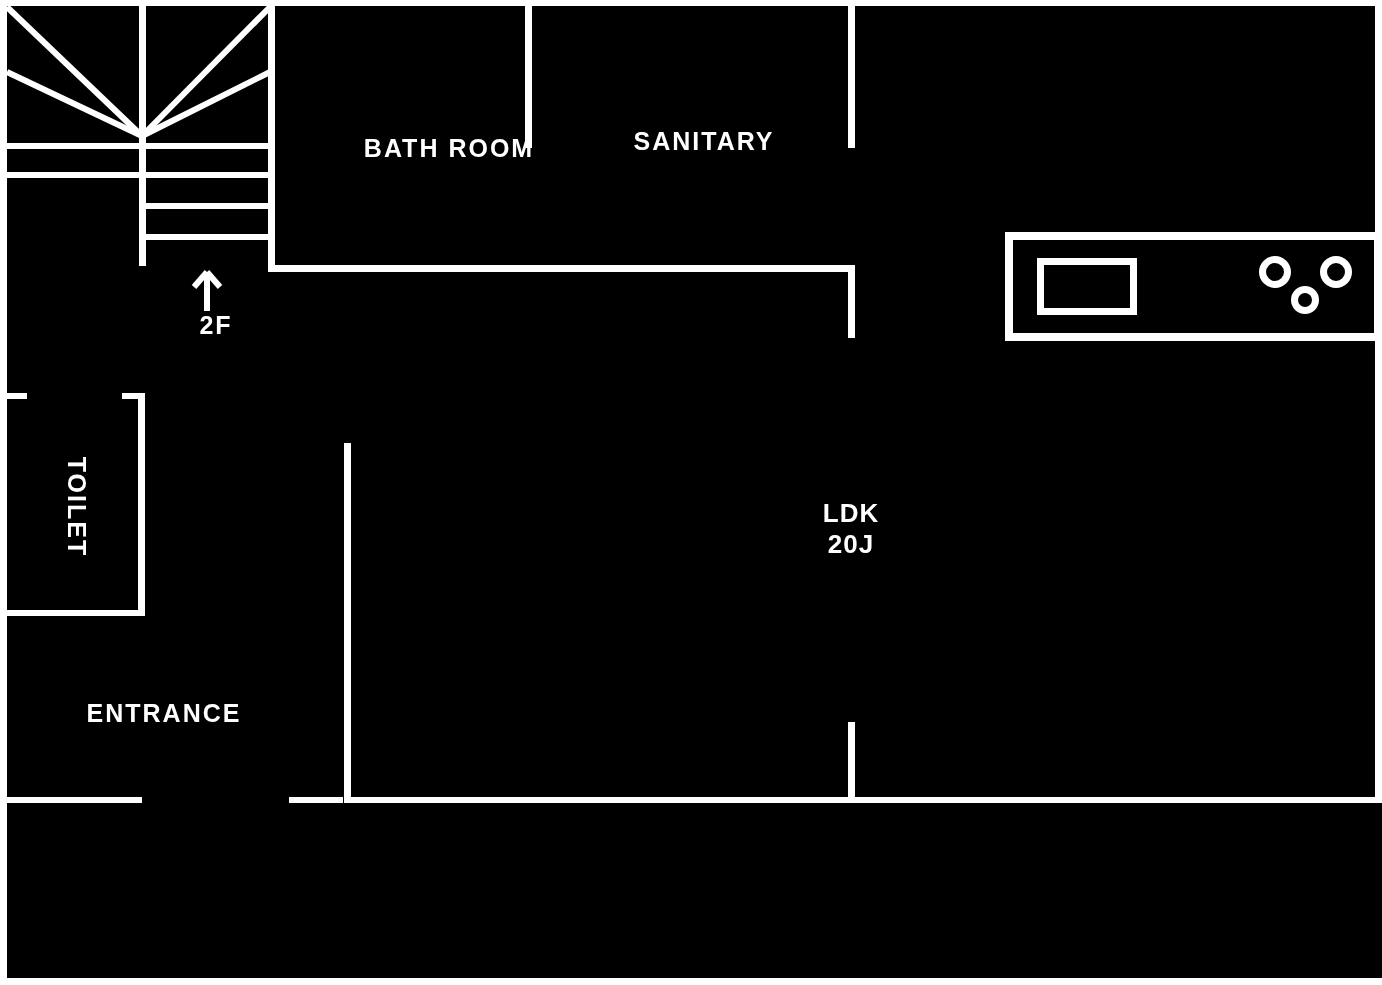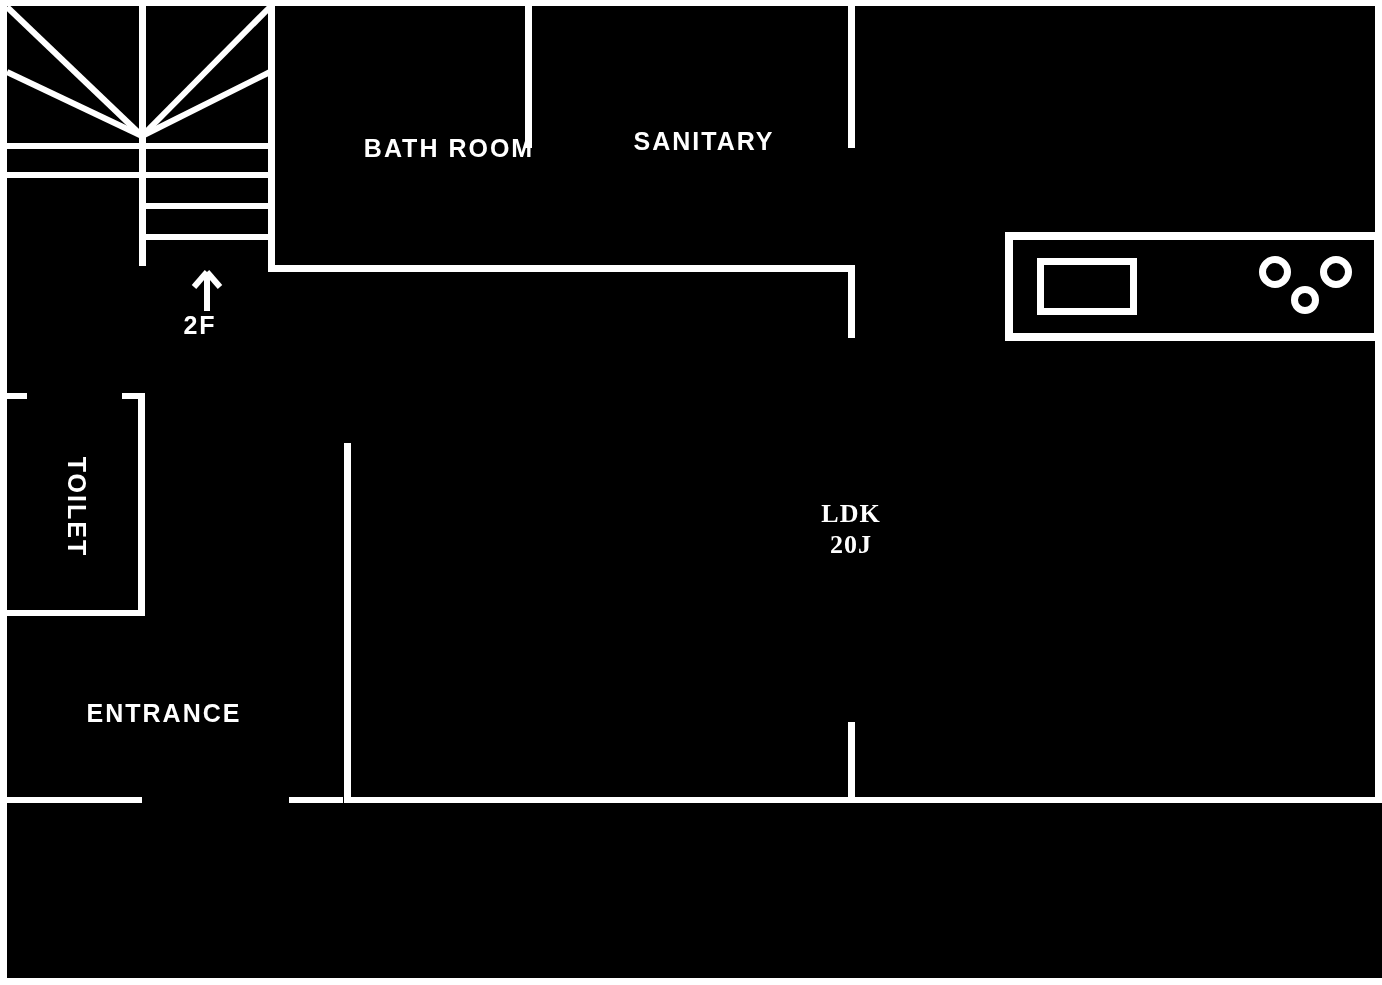--- a/index.html
+++ b/index.html
@@ -54,21 +54,21 @@
       <line x1="142" y1="136" x2="270" y2="72"></line>
     </g>
   </svg>
   <svg style="left:191px;top:268px;" width="32" height="44" viewBox="0 0 32 44">
     <g stroke="#ffffff" stroke-width="6" fill="none">
       <line x1="16" y1="5" x2="16" y2="43"></line>
       <line x1="16" y1="4" x2="3" y2="19"></line>
       <line x1="16" y1="4" x2="29" y2="19"></line>
     </g>
   </svg>
-  <div class="room-label" style="left:200px;top:325px;">2F</div>
+  <div class="room-label" style="left:216px;top:325px;">2F</div>
 
   <div class="wall" style="left:525px;top:0;width:7px;height:148px;"></div>
   <div class="wall" style="left:848px;top:0;width:7px;height:148px;"></div>
   <div class="wall" style="left:268px;top:265px;width:587px;height:7px;"></div>
   <div class="wall" style="left:848px;top:265px;width:7px;height:73px;"></div>
   <div class="room-label" style="left:402px;top:148px;margin-left:47px;">BATH ROOM</div>
   <div class="room-label" style="left:688px;top:141px;margin-left:16px;">SANITARY</div>
 
   <div class="outline-rect" style="left:1005px;top:232px;width:377px;height:109px;"></div>
   <div class="sink-rect" style="left:1037px;top:258px;width:100px;height:57px;"></div>
@@ -79,18 +79,18 @@
   <div class="wall" style="left:0;top:393px;width:27px;height:6px;"></div>
   <div class="wall" style="left:122px;top:393px;width:23px;height:6px;"></div>
   <div class="wall" style="left:138px;top:393px;width:7px;height:223px;"></div>
   <div class="wall" style="left:0;top:610px;width:145px;height:6px;"></div>
   <div class="room-label vertical" style="left:76px;top:507px;">TOILET</div>
 
   <div class="wall" style="left:344px;top:443px;width:7px;height:360px;"></div>
   <div class="wall" style="left:848px;top:722px;width:7px;height:81px;"></div>
   <div class="room-label" style="left:164px;top:713px;">ENTRANCE</div>
 
-  <div class="ldk-block" style="left:851px;top:529px;font-family:Liberation Serif, serif;">
+  <div class="ldk-block" style="left:851px;top:529px;">
     <div>LDK</div>
     <div>20J</div>
   </div>
 
 </div>
 
 </body></html>

